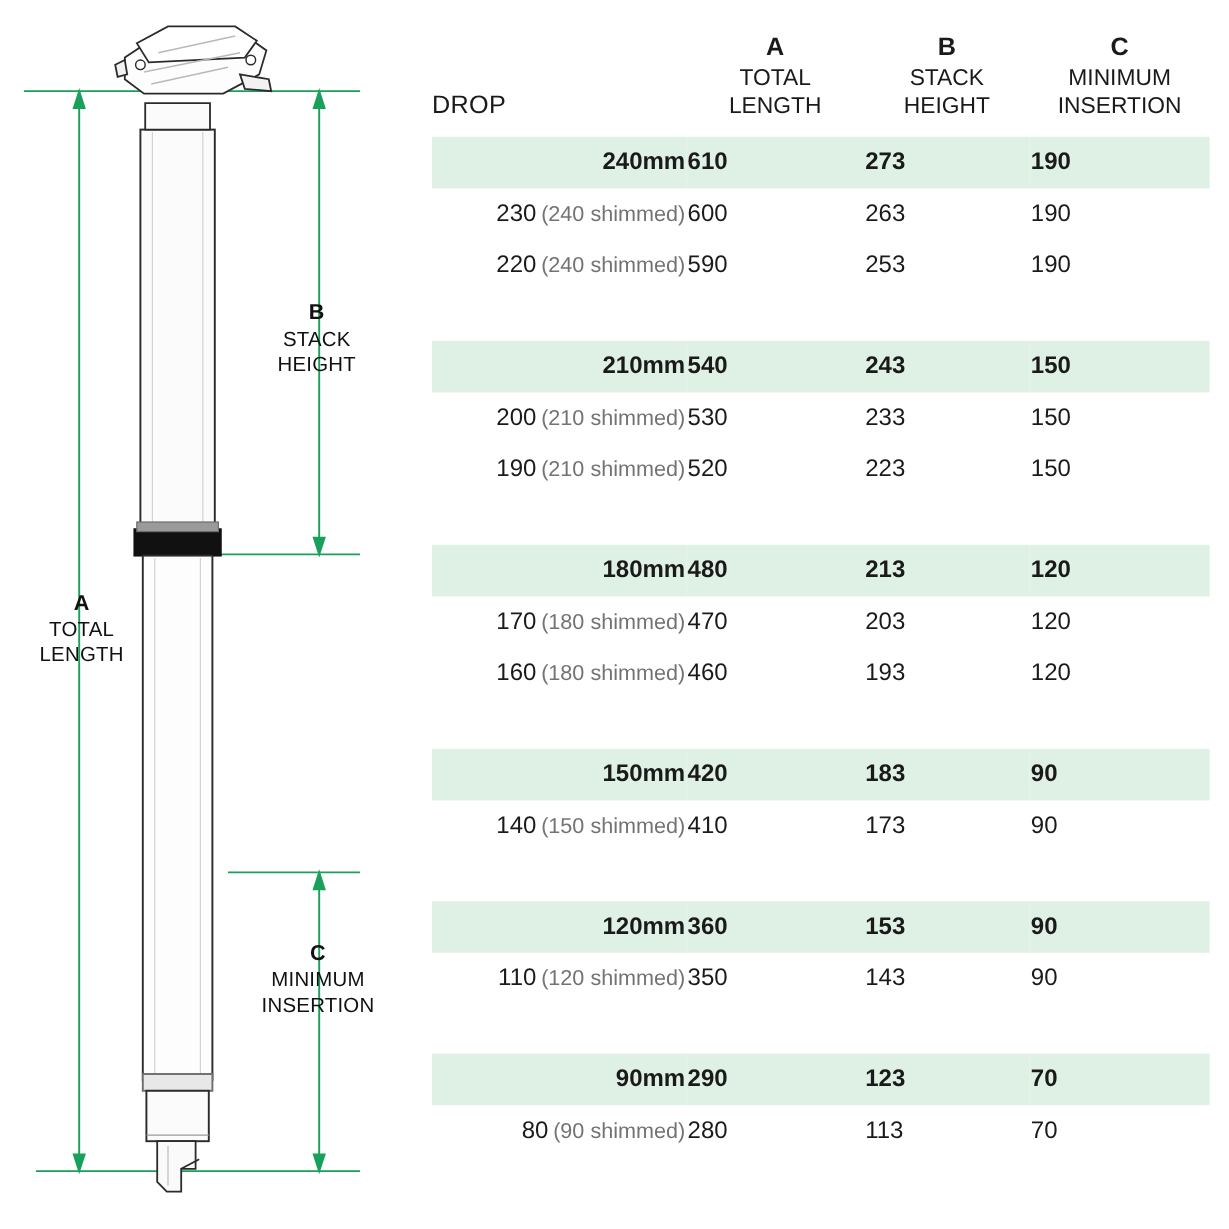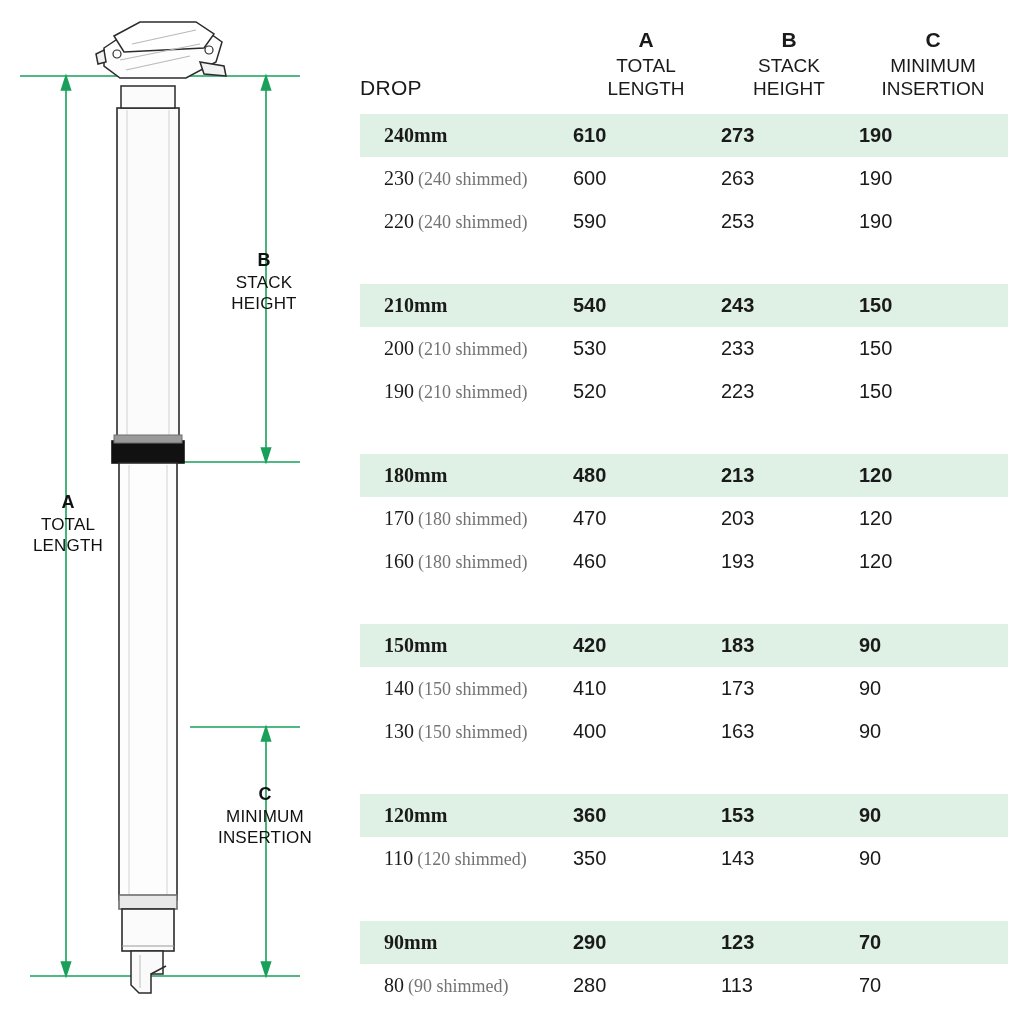--- a/index.html
+++ b/index.html
@@ -104,23 +104,22 @@
     background: #ffffff;
     padding: 0;
     border: none;
   }
   table.spec td {
     height: 41px;
     font-size: 20px;
     color: #1a1a1a;
   }
   td.drop-cell {
-    text-align: left;
+    text-align: right;
     padding-left: 24px;
-    font-family: Liberation Serif, serif;
   }
   td.num-cell {
   }
   tr.group-row td.drop-cell,
   tr.group-row td.num-cell {
     font-weight: bold;
   }
   .shim-note {
     font-size: 18px;
     color: #737373;
@@ -319,26 +318,20 @@
           <td class="num-cell">420</td>
           <td class="num-cell">183</td>
           <td class="num-cell">90</td>
         </tr>
         <tr class="sub-row">
           <td class="drop-cell"><span>140</span><span class="shim-note">(150 shimmed)</span></td>
           <td class="num-cell">410</td>
           <td class="num-cell">173</td>
           <td class="num-cell">90</td>
         </tr>
-        <tr class="sub-row">
-          <td class="drop-cell"><span>130</span><span class="shim-note">(150 shimmed)</span></td>
-          <td class="num-cell">400</td>
-          <td class="num-cell">163</td>
-          <td class="num-cell">90</td>
-        </tr>
         <tr class="spacer-row">
           <td colspan="4"></td>
         </tr>
         <tr class="group-row">
           <td class="drop-cell"><span>120mm</span></td>
           <td class="num-cell">360</td>
           <td class="num-cell">153</td>
           <td class="num-cell">90</td>
         </tr>
         <tr class="sub-row">

